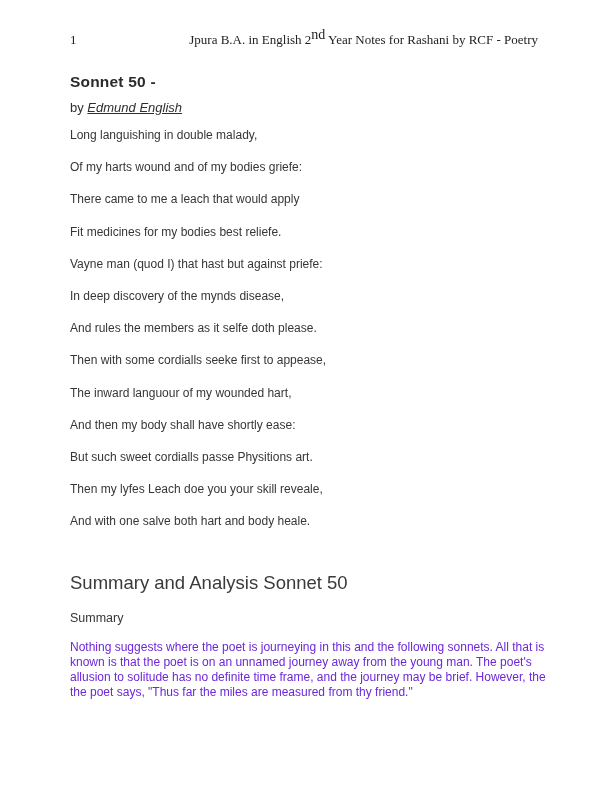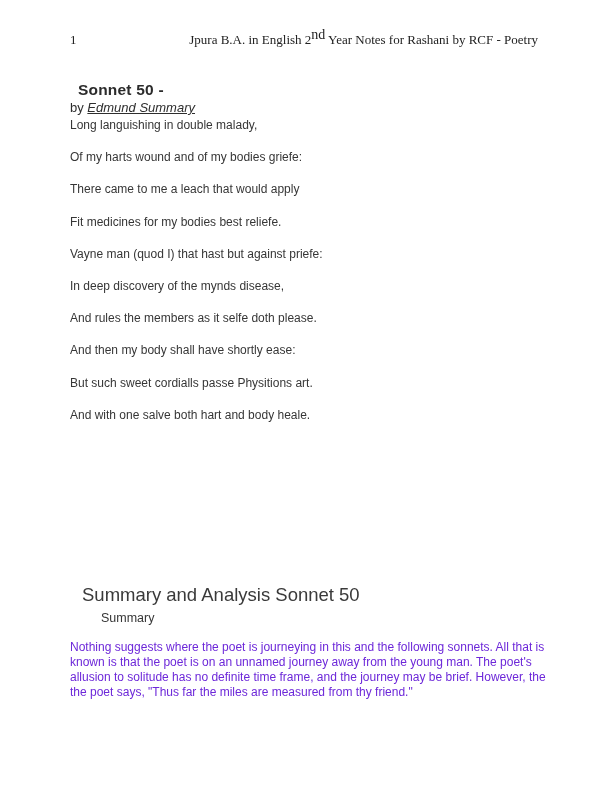--- a/index.html
+++ b/index.html
@@ -29,64 +29,63 @@
     color: #222222;
   }
   .header sup {
     font-size: 14px;
     line-height: 0;
   }
   .poem-title {
     position: absolute;
     top: 73px;
     left: 70px;
-    margin: 8px;
+    margin: 0;
     font-size: 15.5px;
     font-weight: bold;
     color: #2b2b2b;
     letter-spacing: 0.2px;
   }
   .byline {
     position: absolute;
     top: 100px;
     left: 70px;
     font-size: 13px;
     color: #2e2e2e;
   }
   .byline .author {
     font-style: italic;
     text-decoration: underline;
   }
   .poem {
     position: absolute;
-    top: 109px;
+    top: 119px;
     left: 70px;
     font-size: 12px;
     color: #363636;
   }
   .poem-line {
     line-height: 32.2px;
     white-space: pre;
   }
   .analysis-heading {
     position: absolute;
     top: 572px;
     left: 70px;
-    margin: 12px;
+    margin: 0;
     font-size: 18.5px;
     font-weight: 400;
     color: #3a3a3a;
   }
   .summary-subheading {
     position: absolute;
     top: 611px;
     left: 70px;
     font-size: 12.5px;
     color: #363636;
-    margin-left: 31px;
   }
   .summary-paragraph {
     position: absolute;
     top: 640px;
     left: 70px;
     width: 478px;
     font-size: 12px;
     color: #6d28d9;
   }
   .para-line {
@@ -101,33 +100,36 @@
 
   <div class="header">
     <span class="page-num">1</span>
     <span class="header-title"><span>Jpura B.A. in English 2</span><sup>nd</sup><span> Year Notes for Rashani by RCF - Poetry</span></span>
   </div>
 
   <h1 class="poem-title">Sonnet 50 -</h1>
 
   <div class="byline">
     <span>by</span>
-    <span class="author">Edmund Summary</span>
+    <span class="author">Edmund English</span>
   </div>
 
   <div class="poem">
       <div class="poem-line">Long languishing in double malady,</div>
       <div class="poem-line">Of my harts wound and of my bodies griefe:</div>
       <div class="poem-line">There came to me a leach that would apply</div>
       <div class="poem-line">Fit medicines for my bodies best reliefe.</div>
       <div class="poem-line">Vayne man (quod I) that hast but against priefe:</div>
       <div class="poem-line">In deep discovery of the mynds disease,</div>
       <div class="poem-line">And rules the members as it selfe doth please.</div>
+      <div class="poem-line">Then with some cordialls seeke first to appease,</div>
+      <div class="poem-line">The inward languour of my wounded hart,</div>
       <div class="poem-line">And then my body shall have shortly ease:</div>
       <div class="poem-line">But such sweet cordialls passe Physitions art.</div>
+      <div class="poem-line">Then my lyfes Leach doe you your skill reveale,</div>
       <div class="poem-line">And with one salve both hart and body heale.</div>
     </div>
 
   <h2 class="analysis-heading">Summary and Analysis Sonnet 50</h2>
 
   <div class="summary-subheading">Summary</div>
 
   <div class="summary-paragraph">
       <div class="para-line">Nothing suggests where the poet is journeying in this and the following sonnets. All that is</div>
       <div class="para-line">known is that the poet is on an unnamed journey away from the young man. The poet's</div>

